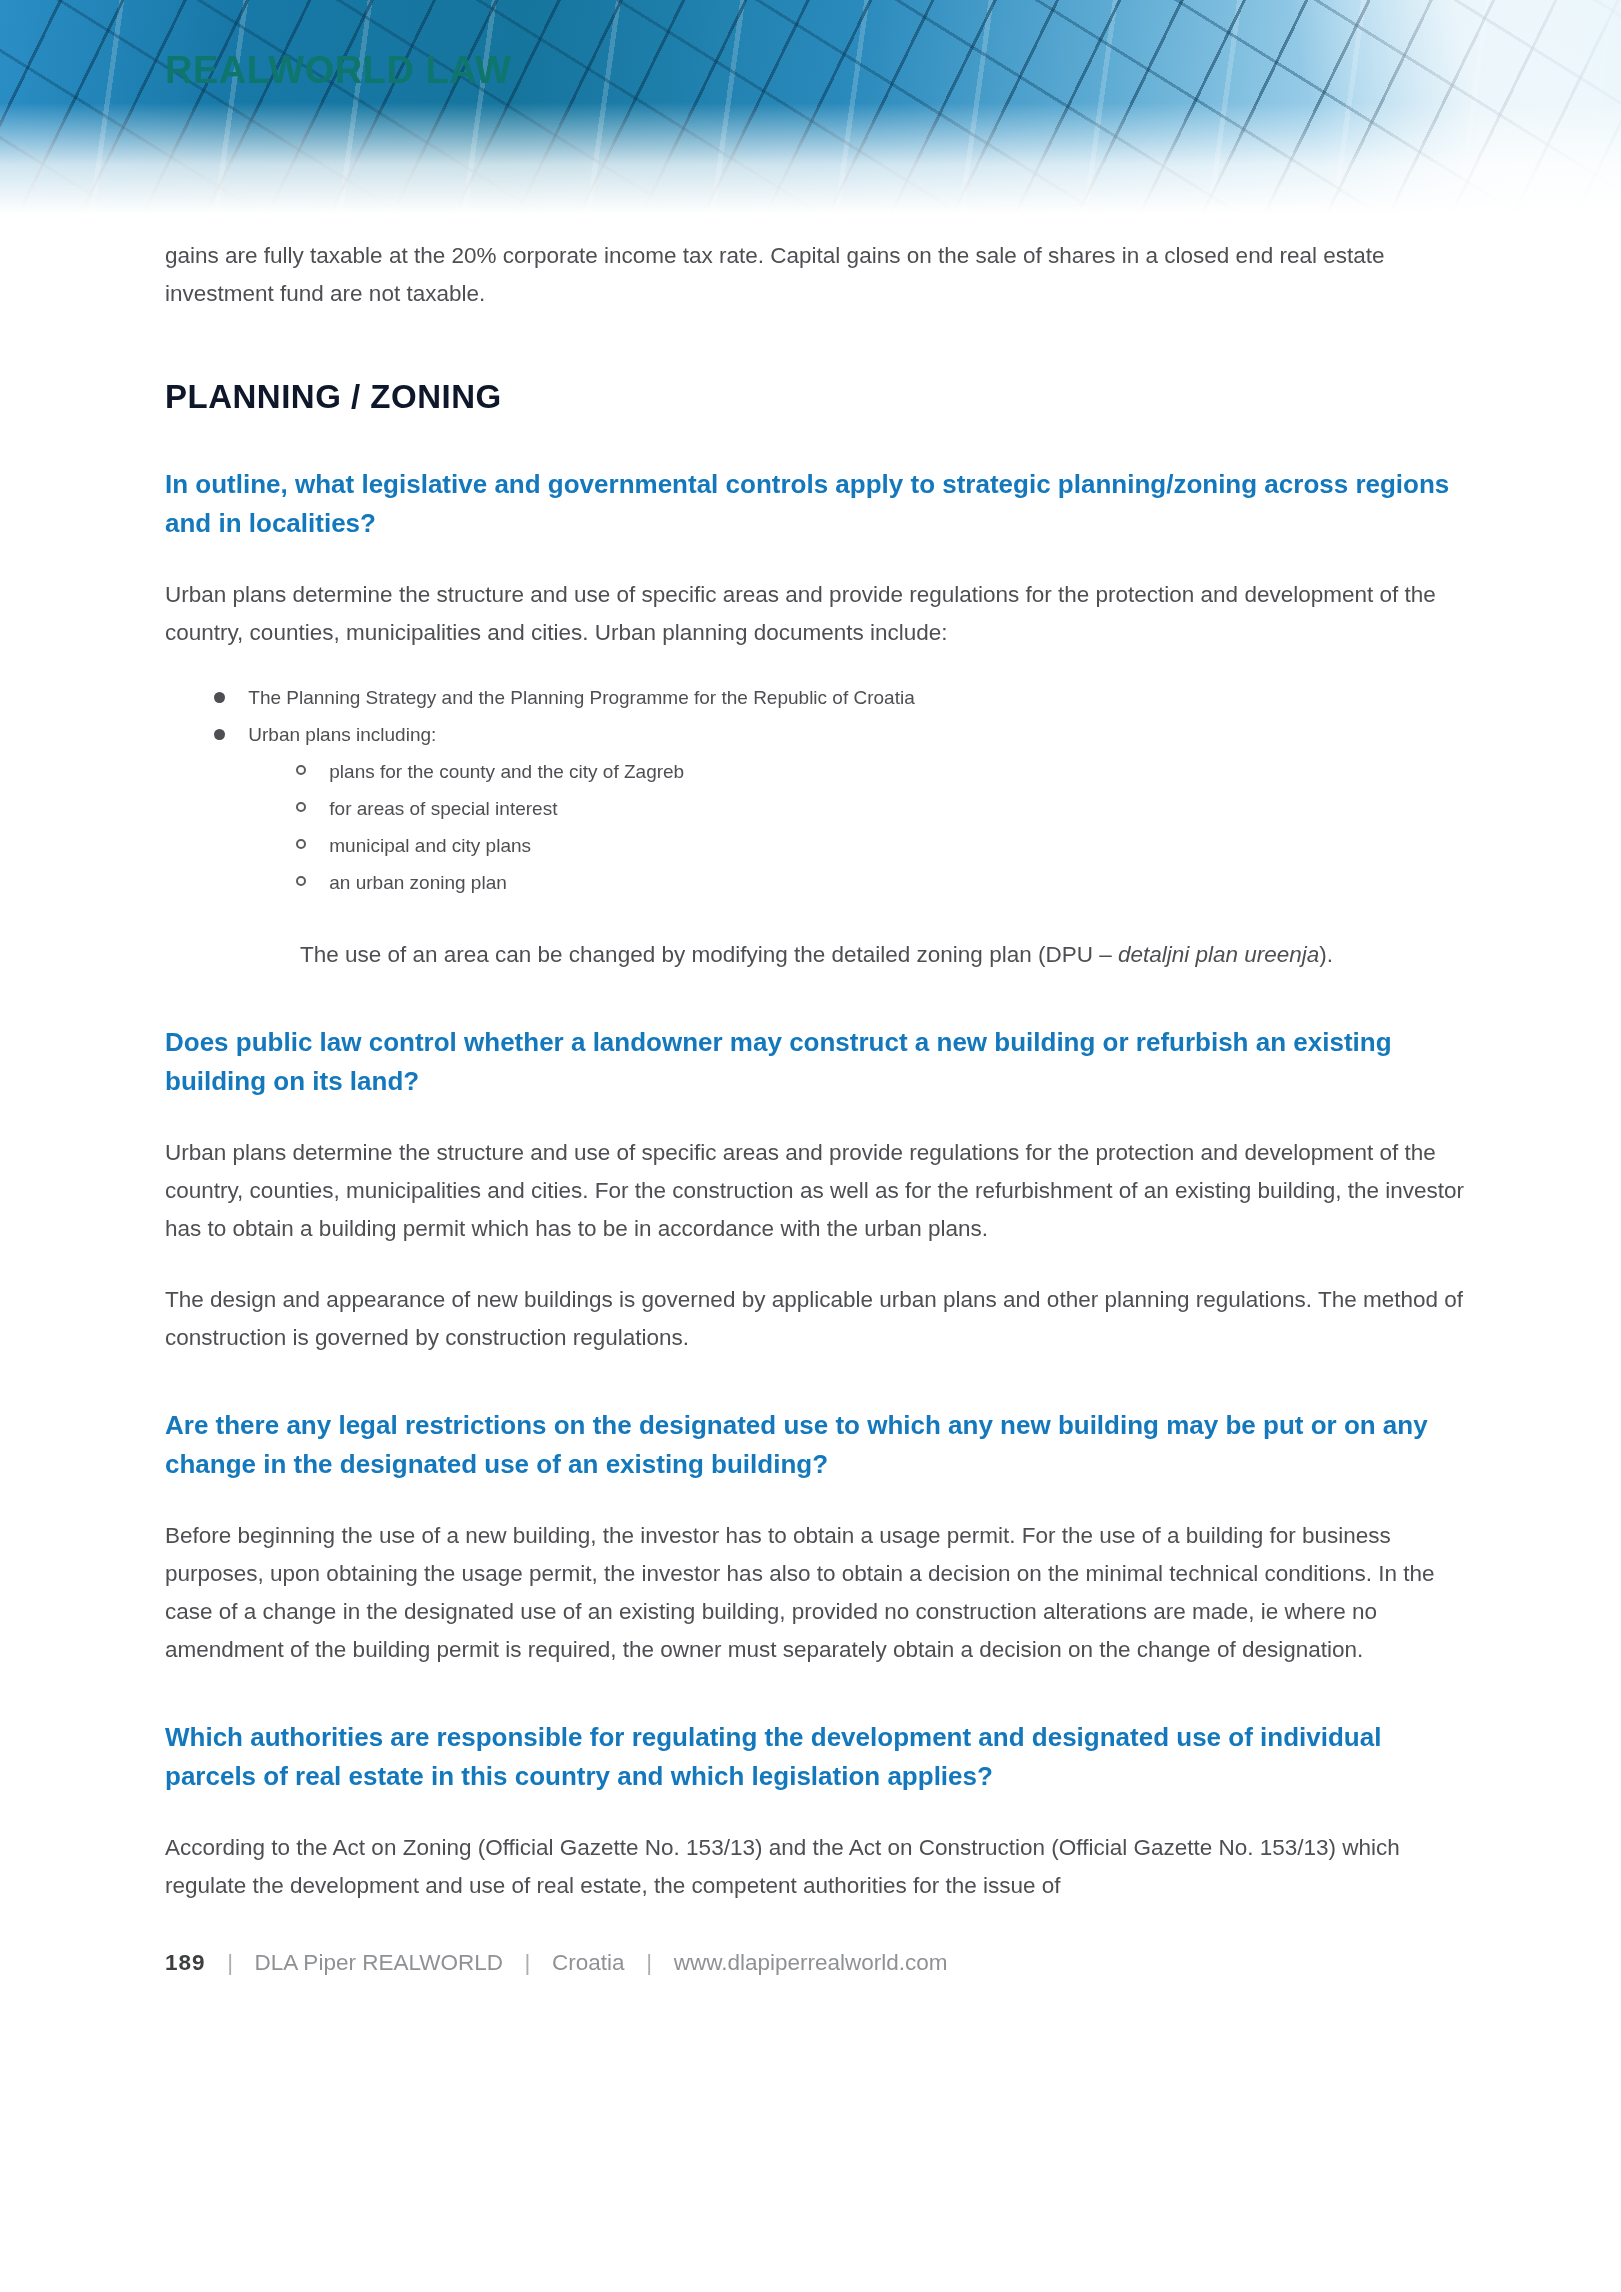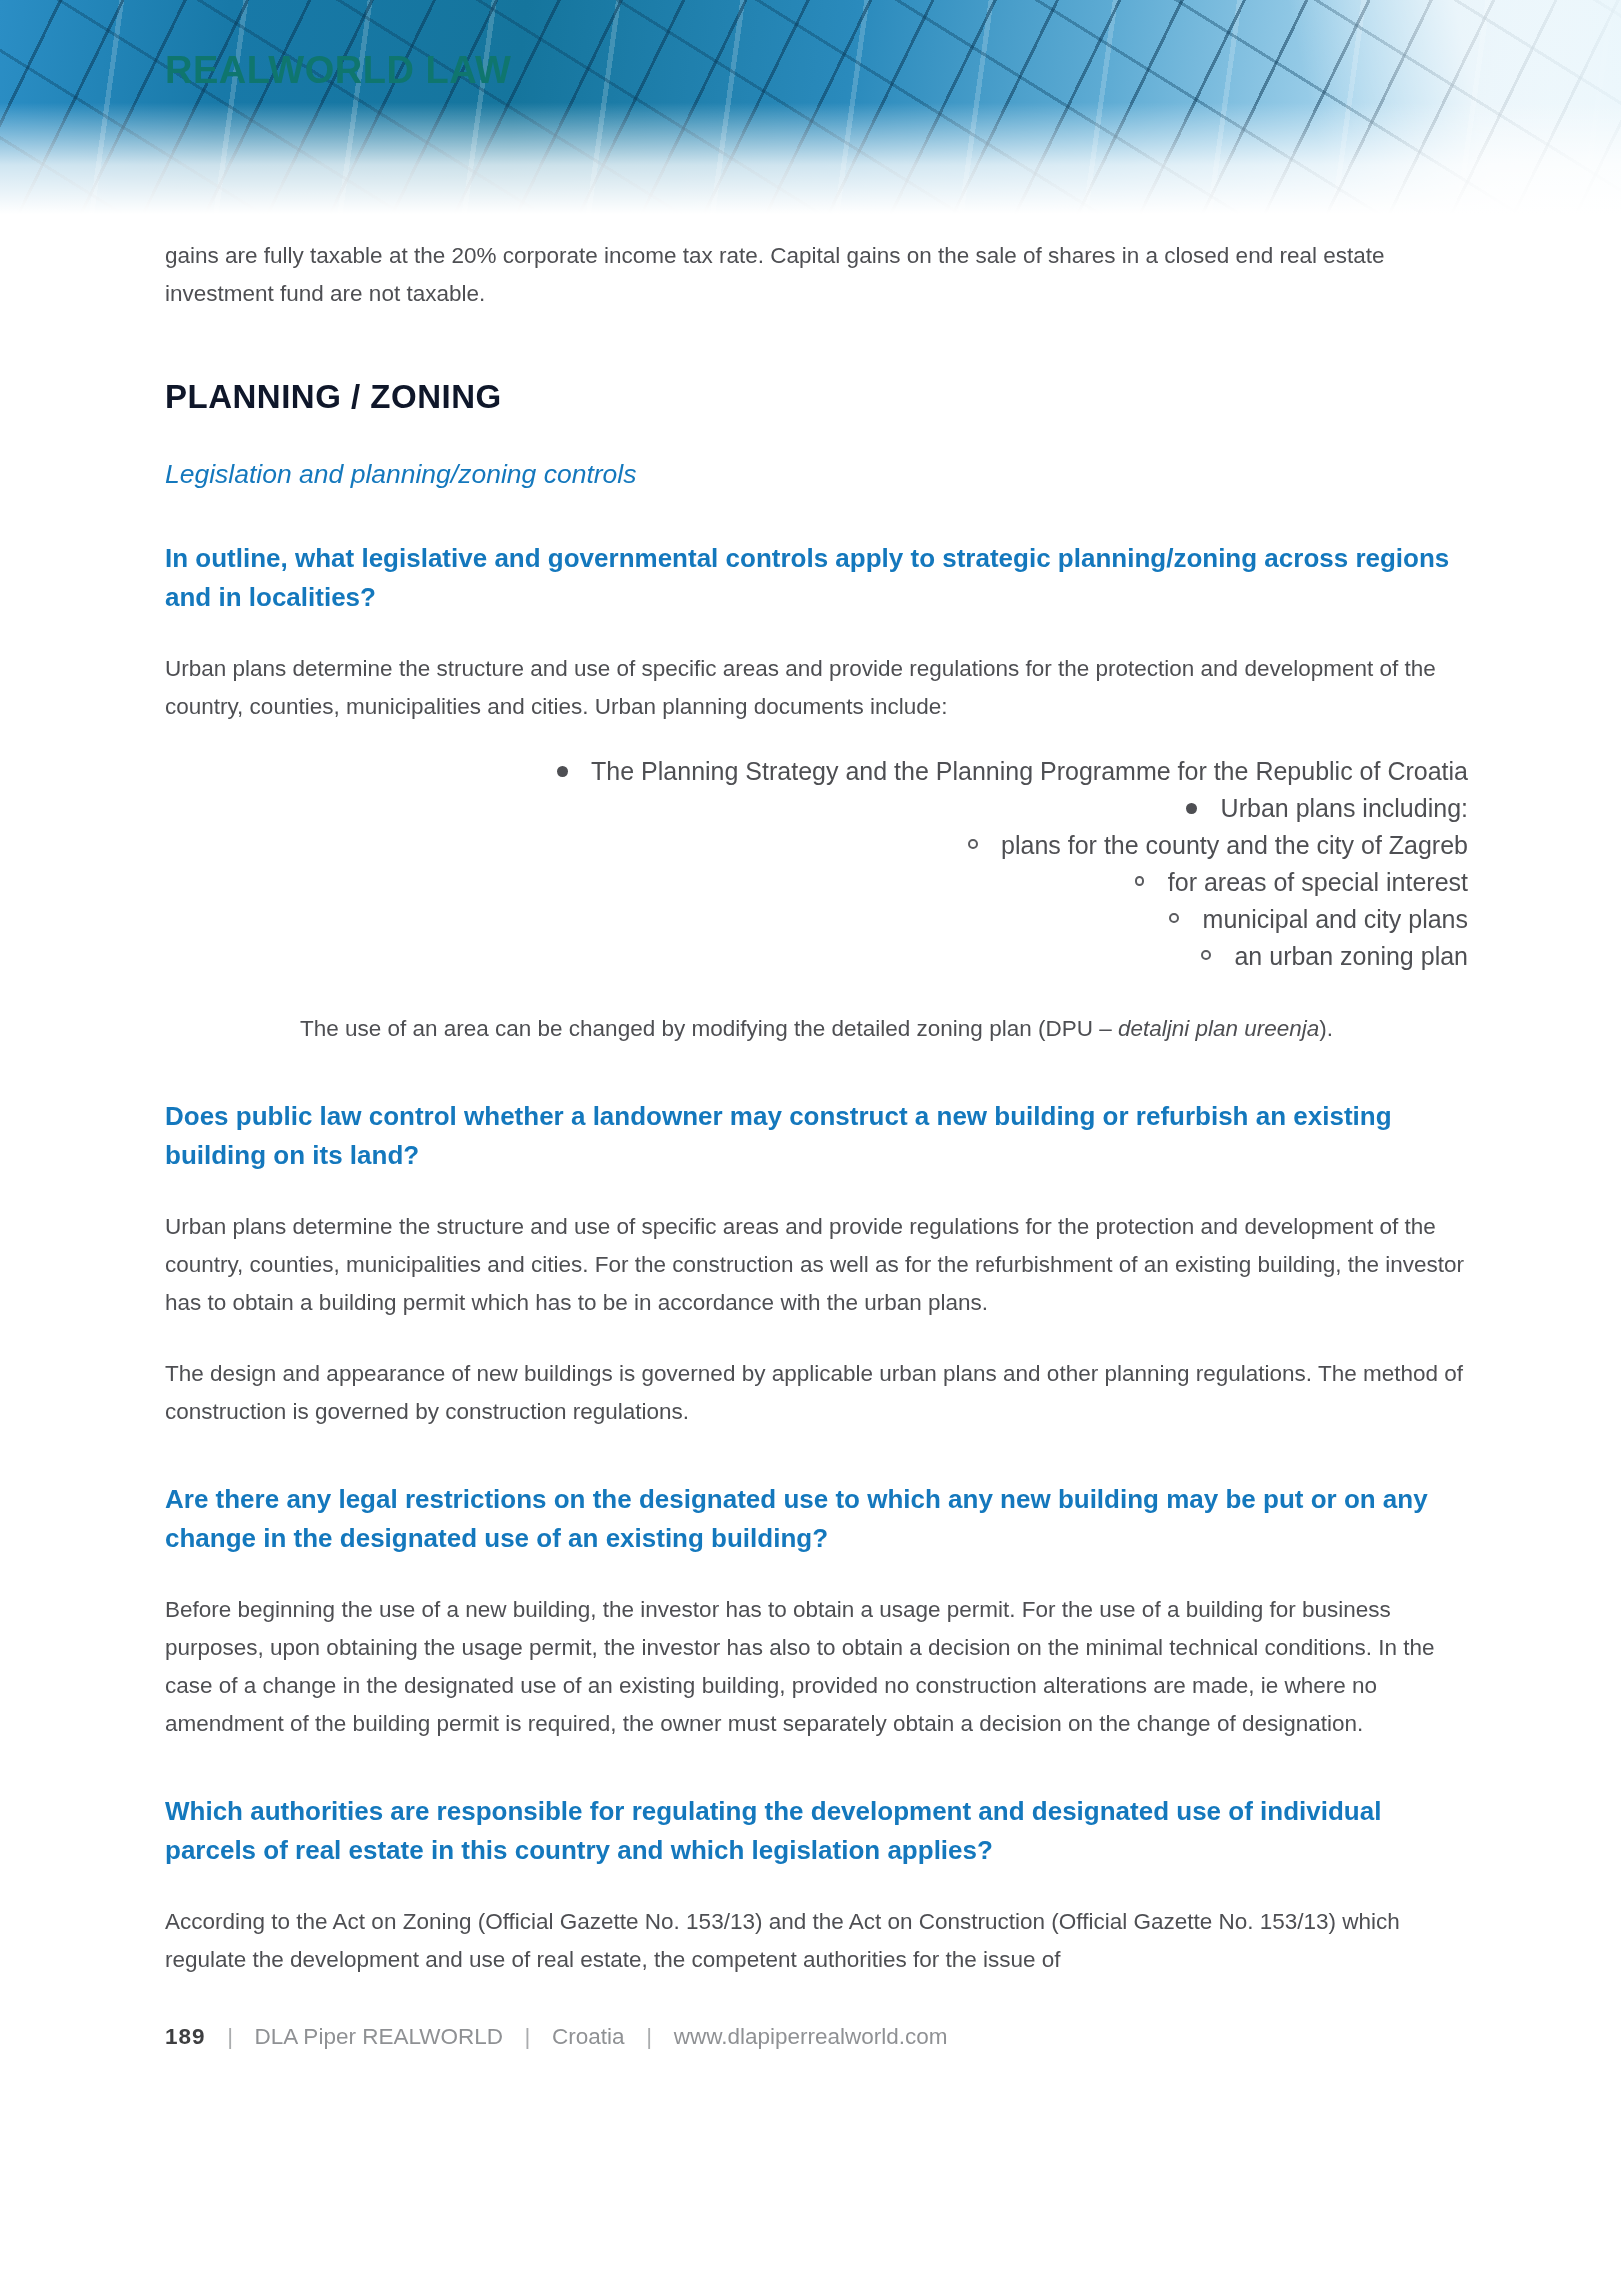--- a/index.html
+++ b/index.html
@@ -54,21 +54,21 @@
   }
   .question {
     margin-top:49px;
     font-size:26px; font-weight:700; line-height:39px;
     color:#1478bd;
   }
   .answer { margin-top:33px; }
 
   
   .bullets { list-style:none; margin-top:27.4px; }
-  .bullets li { display:flex; align-items:flex-start; line-height:37px; font-size:25px;justify-content:flex-end; }
+  .bullets li { display:flex; align-items:flex-start; line-height:37px; font-size:19px; }
   .bullets li.lvl1 { padding-left:49px; }
   .bullets li.lvl2 { padding-left:131px; }
   .dot {
     flex:0 0 auto;
     width:10.8px; height:10.8px; border-radius:50%;
     background:#4e4f53;
     margin:12.7px 23.5px 0 0;
   }
   .ring {
     flex:0 0 auto;
@@ -97,21 +97,20 @@
     <div class="hero-art"></div>
     <h1>REALWORLD LAW</h1>
   </header>
 
   <main class="content">
 
     <p class="body intro">gains are fully taxable at the 20% corporate income tax rate. Capital gains on the sale of shares in a closed end real estate investment fund are not taxable.</p>
 
     <h2 class="section-title">PLANNING / ZONING</h2>
 
-    <h3 class="section-subtitle">Legislation and planning/zoning controls</h3>
 
     <h4 class="question">In outline, what legislative and governmental controls apply to strategic planning/zoning across regions and in localities?</h4>
     <p class="body answer">Urban plans determine the structure and use of specific areas and provide regulations for the protection and development of the country, counties, municipalities and cities. Urban planning documents include:</p>
 
     <ul class="bullets">
       <li class="lvl1">
         <span class="dot"></span>
         <span>The Planning Strategy and the Planning Programme for the Republic of Croatia</span>
       </li>
       <li class="lvl1">

